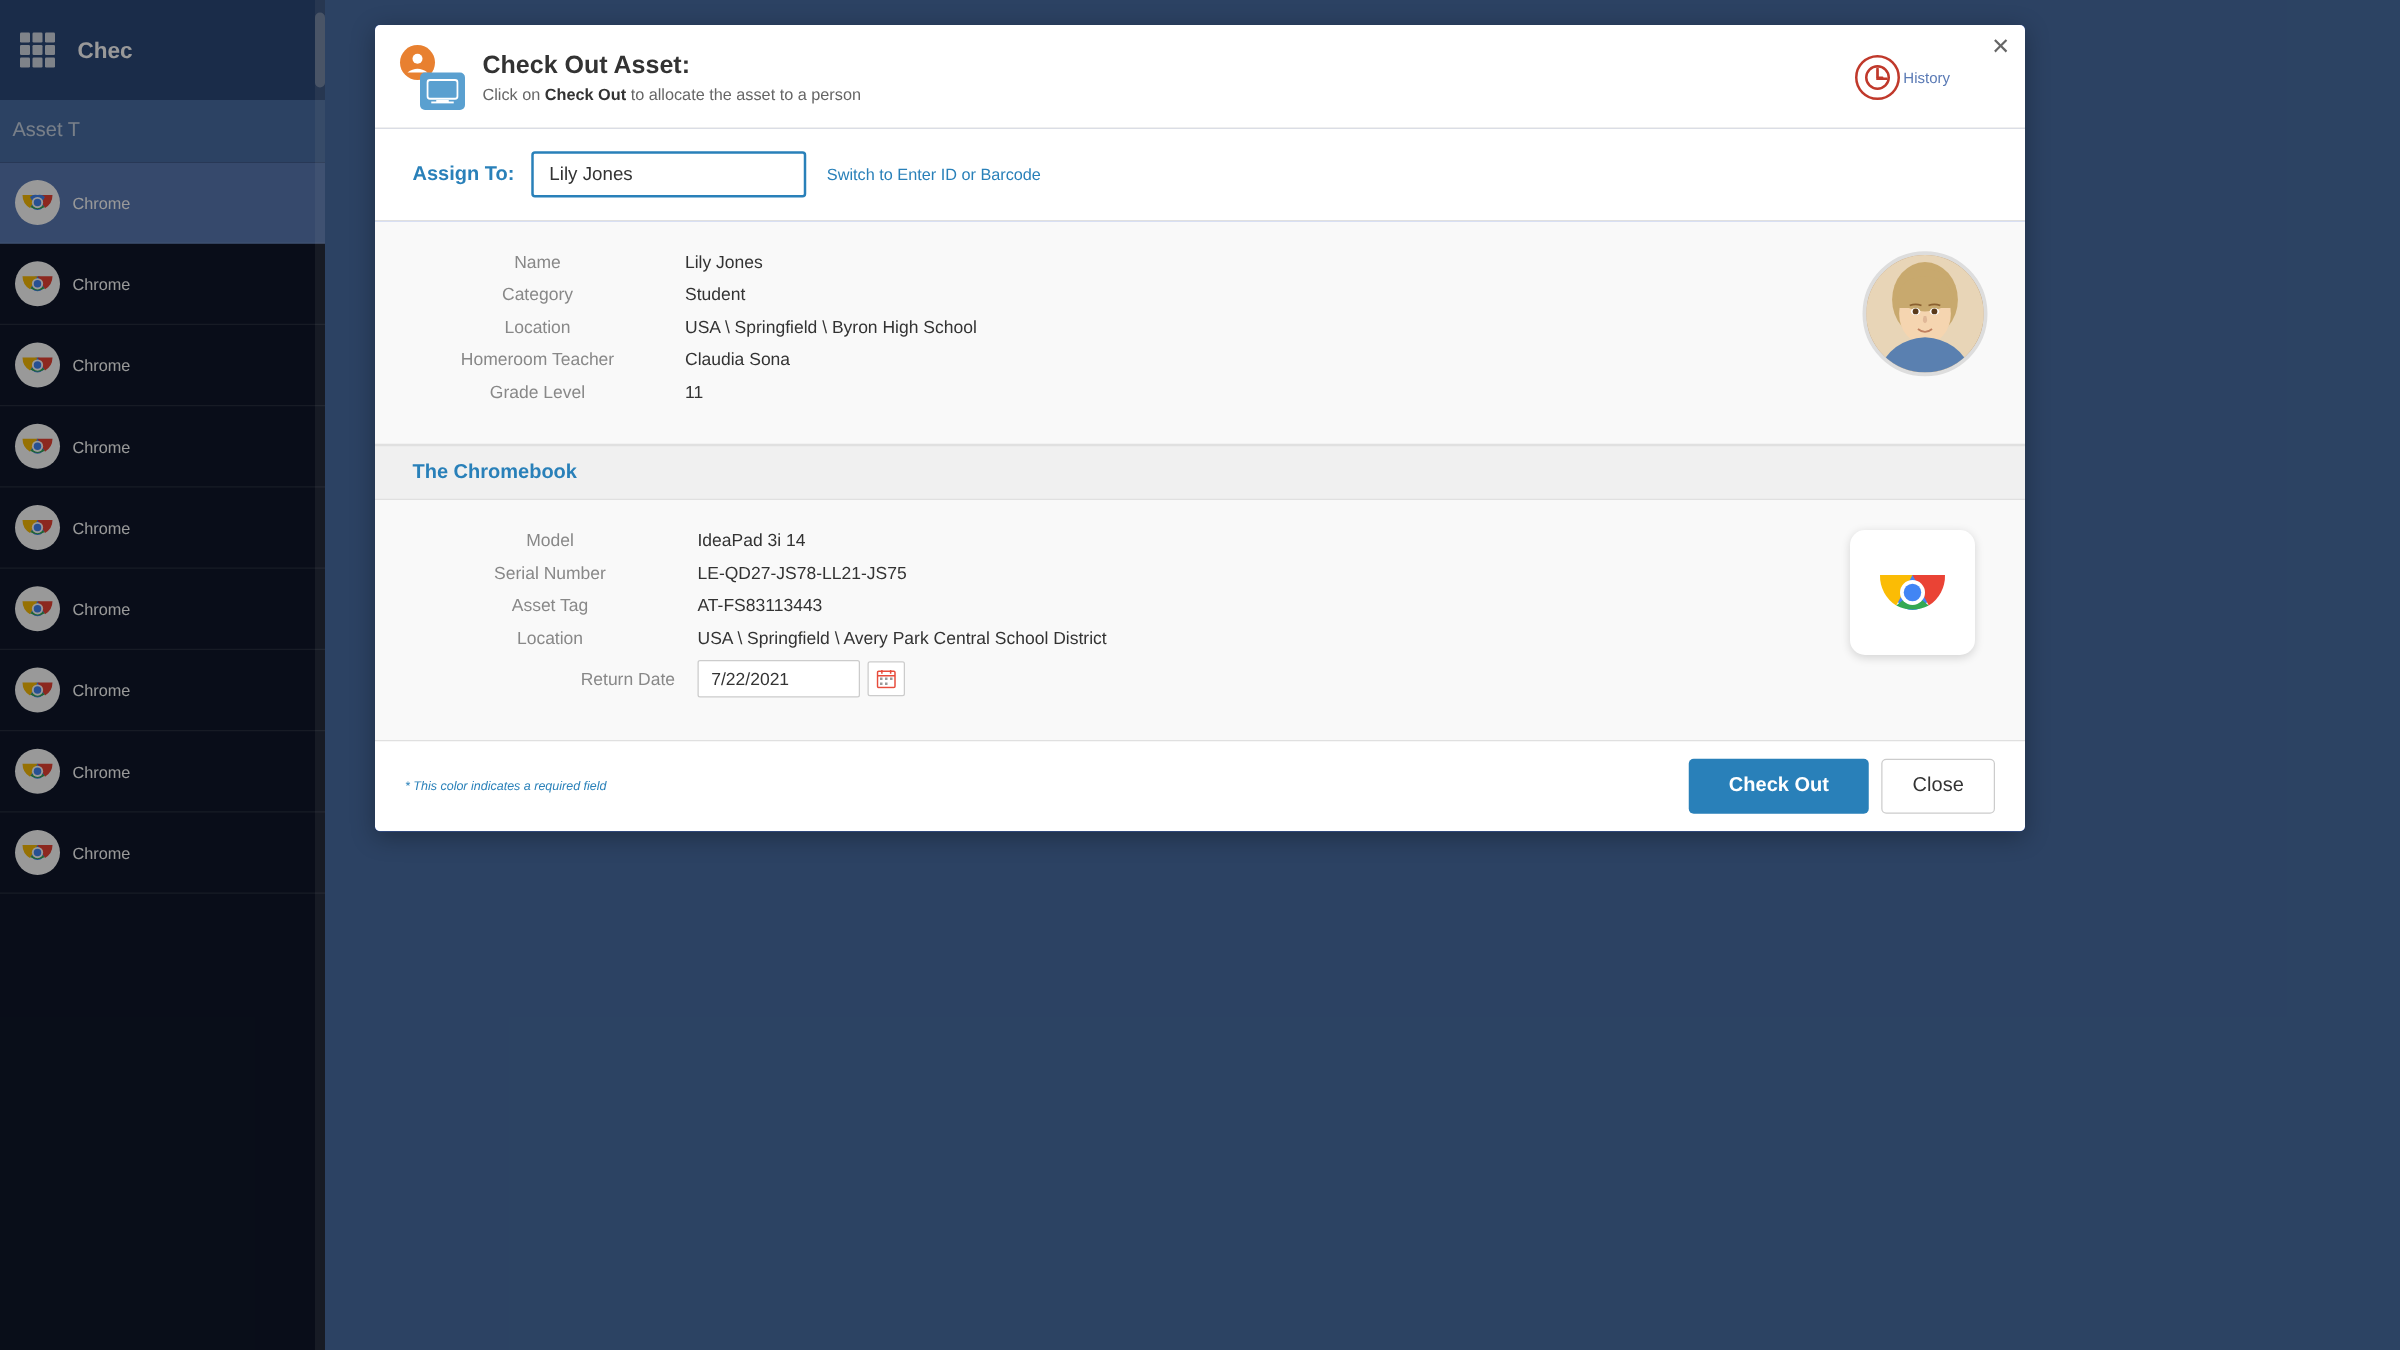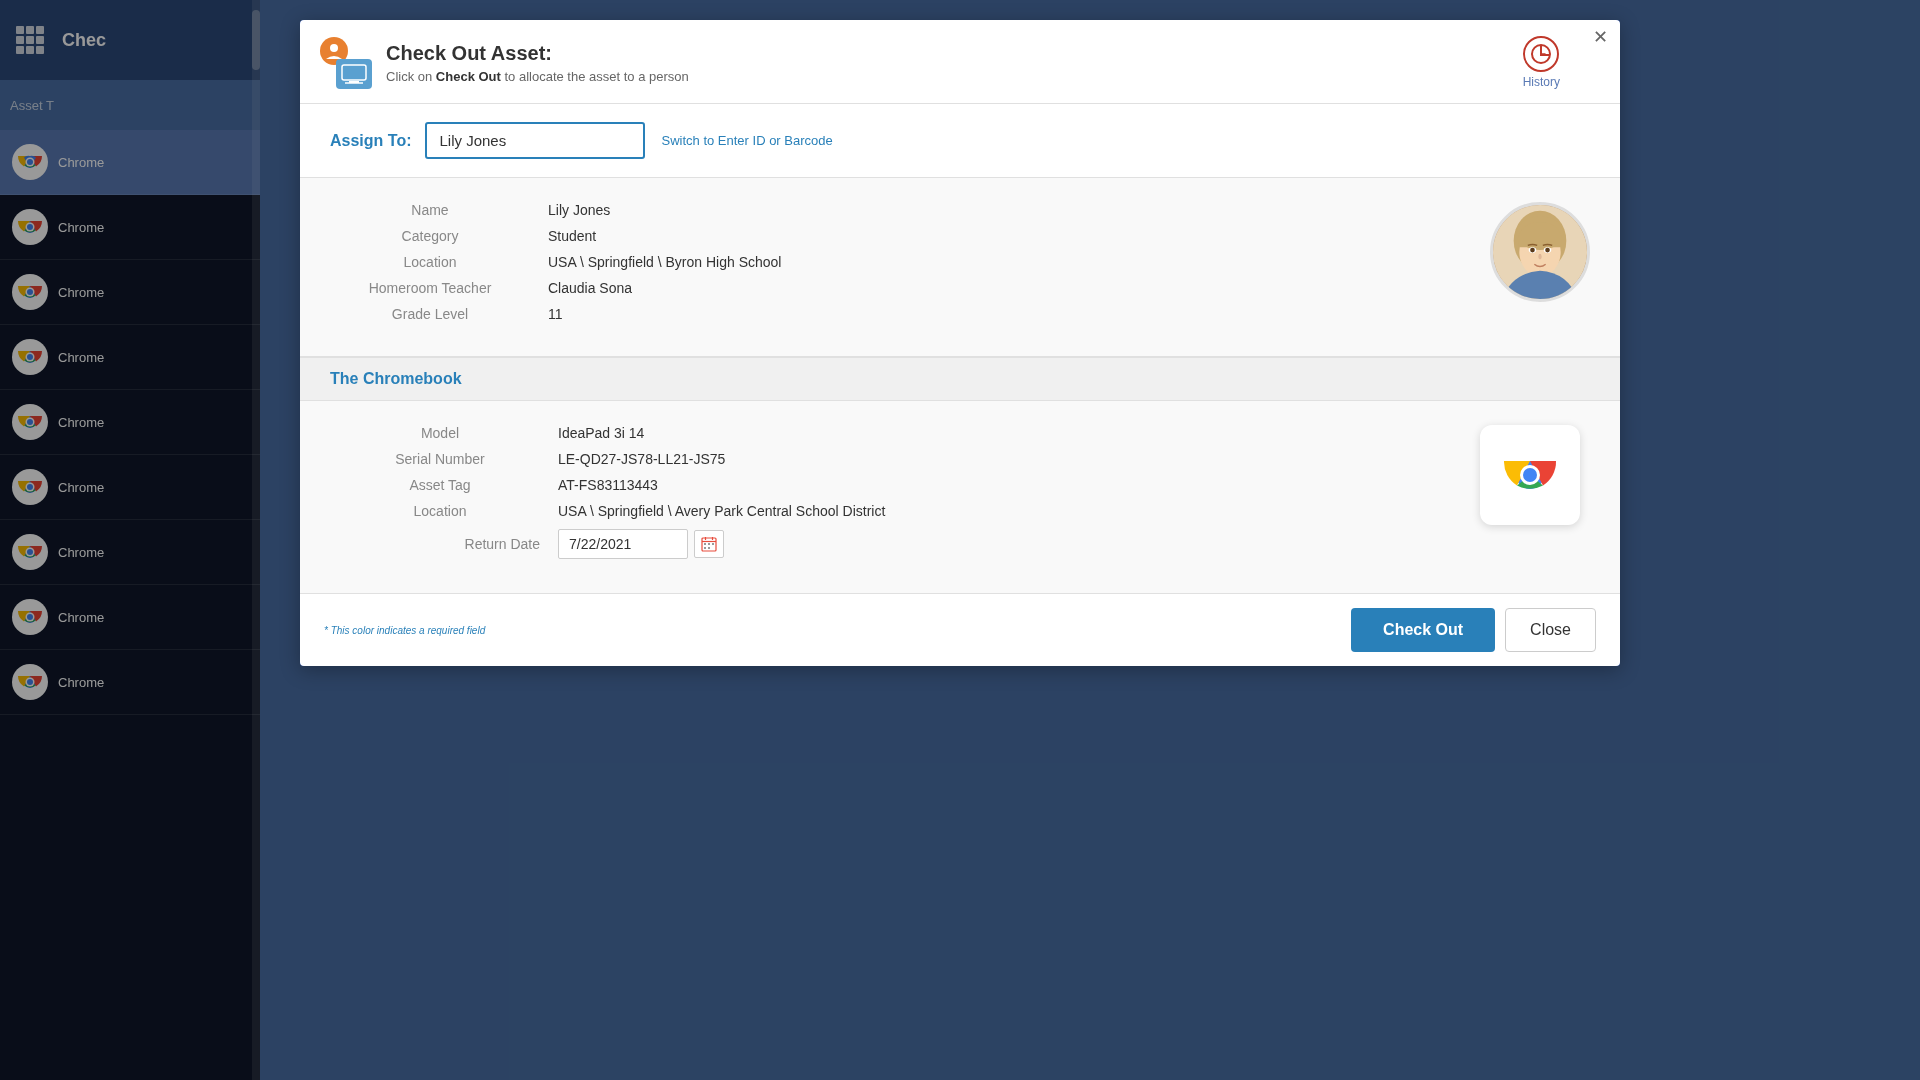--- a/index.html
+++ b/index.html
@@ -47,21 +47,21 @@
       background: rgba(255,255,255,0.8);
       border-radius: 1px;
     }
     .bg-tabs {
       background: #4a6fa5;
       height: 50px;
       display: flex;
       align-items: center;
       padding: 0 10px;
       color: rgba(255,255,255,0.7);
-      font-size: 13px;
+      font-size: 16px;
     }
     .bg-list-item {
       display: flex;
       align-items: center;
       padding: 14px 12px;
       border-bottom: 1px solid rgba(255,255,255,0.1);
       gap: 10px;
       cursor: pointer;
     }
     .bg-list-item.active {
@@ -149,21 +149,21 @@
       border: none;
       font-size: 18px;
       color: #666;
       cursor: pointer;
       line-height: 1;
     }
 
     
     .history-btn {
       display: flex;
-      flex-direction: column;
+      flex-direction: row;
       align-items: center;
       cursor: pointer;
       color: #5a7ab5;
       font-size: 12px;
       gap: 3px;
       margin-right: 40px;
     }
     .history-clock {
       width: 36px; height: 36px;
       border: 2px solid #c0392b;

